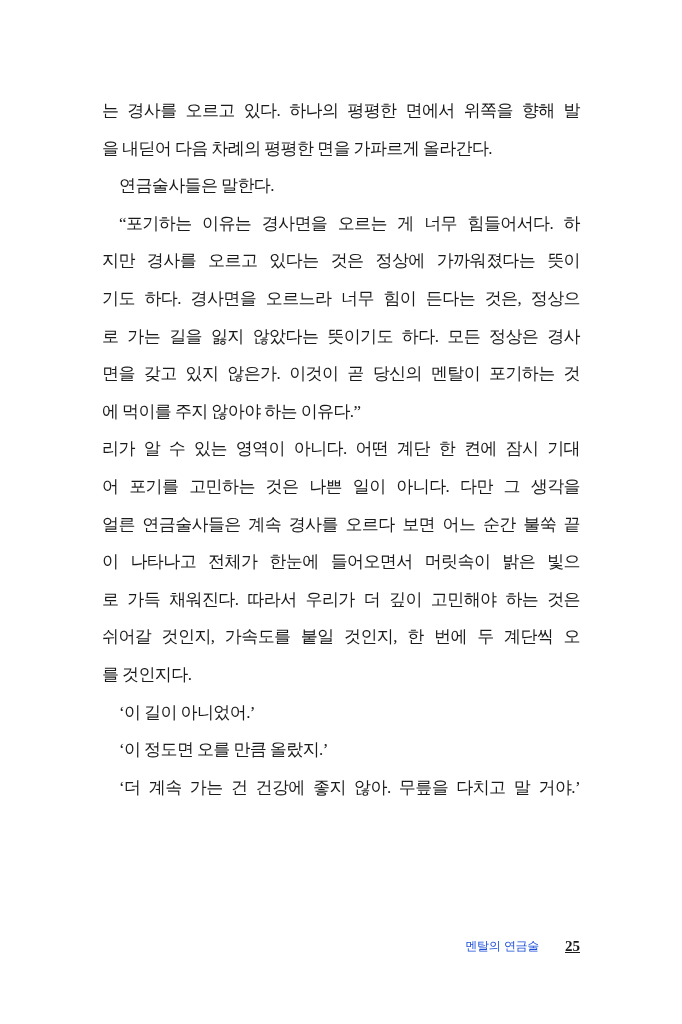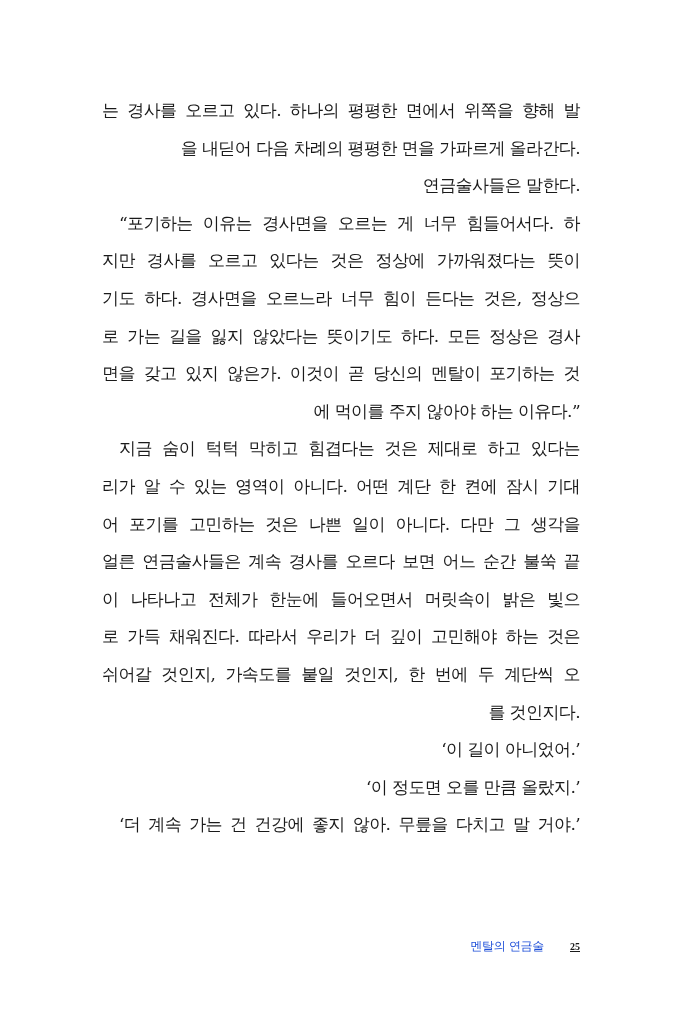--- a/index.html
+++ b/index.html
@@ -21,21 +21,22 @@
       top: 92px;
       width: 478px;
     }
     .line {
       height: 37.6px;
       line-height: 37.6px;
       font-size: 17px;
       white-space: nowrap;
       letter-spacing: -0.6px;
       display: flex;
-      justify-content: flex-end;
+      justify-content: flex-start;
+      font-family: Liberation Serif, serif;
     }
     .line.justify span.txt {
       display: block;
       width: 100%;
       text-align: justify;
       text-align-last: justify;
     }
     .line.last span.txt {
       text-align: left;
     }
@@ -53,21 +54,21 @@
       align-items: center;
     }
     .running-title {
       font-size: 12px;
       color: #1d4ed8;
       letter-spacing: -0.3px;
       margin-right: 26px;
     }
     .page-number {
       font-family: "Liberation Serif", "DejaVu Serif", serif;
-      font-size: 10px;
+      font-size: 15px;
       font-weight: bold;
       color: #1a1a1a;
       text-decoration: underline;
     }
   </style>
 </head>
 <body>
 
 <div class="page-body">
   <div class="line justify">
@@ -89,23 +90,20 @@
       <span class="txt">기도 하다. 경사면을 오르느라 너무 힘이 든다는 것은, 정상으</span>
     </div>
   <div class="line justify">
       <span class="txt">로 가는 길을 잃지 않았다는 뜻이기도 하다. 모든 정상은 경사</span>
     </div>
   <div class="line justify">
       <span class="txt">면을 갖고 있지 않은가. 이것이 곧 당신의 멘탈이 포기하는 것</span>
     </div>
   <div class="line last">
       <span class="txt">에 먹이를 주지 않아야 하는 이유다.”</span>
-    </div>
-  <div class="line justify indent">
-      <span class="txt">지금 숨이 턱턱 막히고 힘겹다는 것은 제대로 하고 있다는</span>
     </div>
   <div class="line justify">
       <span class="txt">리가 알 수 있는 영역이 아니다. 어떤 계단 한 켠에 잠시 기대</span>
     </div>
   <div class="line justify">
       <span class="txt">어 포기를 고민하는 것은 나쁜 일이 아니다. 다만 그 생각을</span>
     </div>
   <div class="line justify">
       <span class="txt">얼른 연금술사들은 계속 경사를 오르다 보면 어느 순간 불쑥 끝</span>
     </div>

